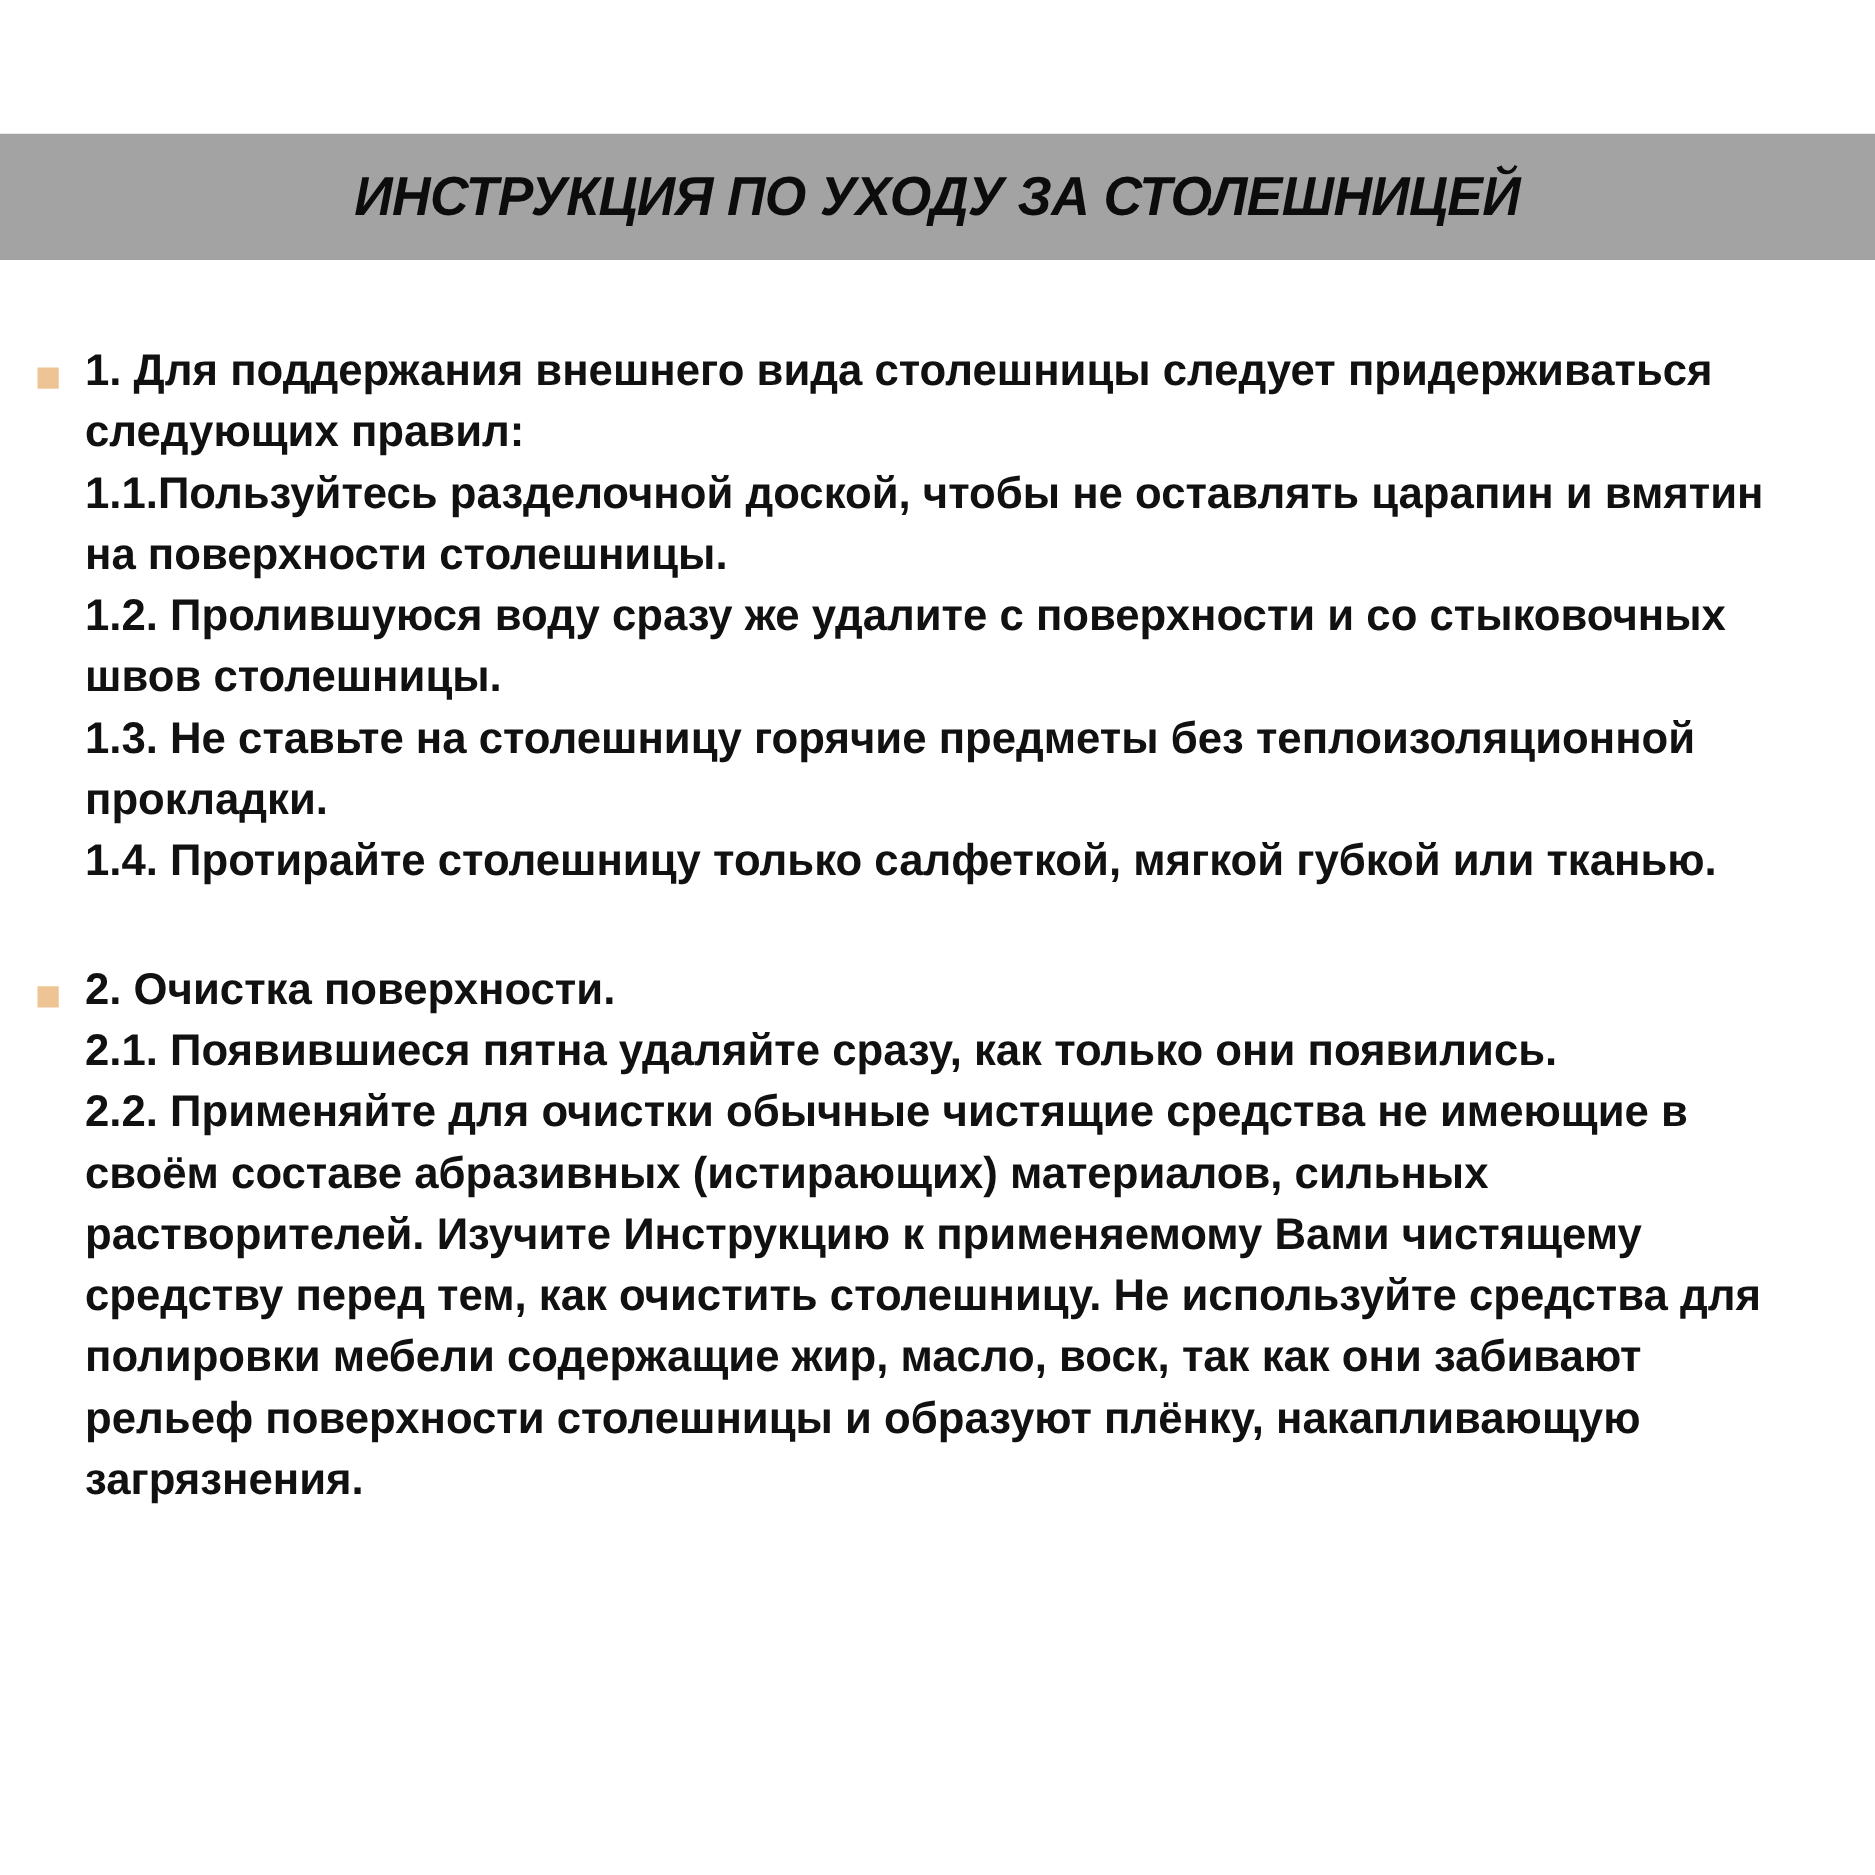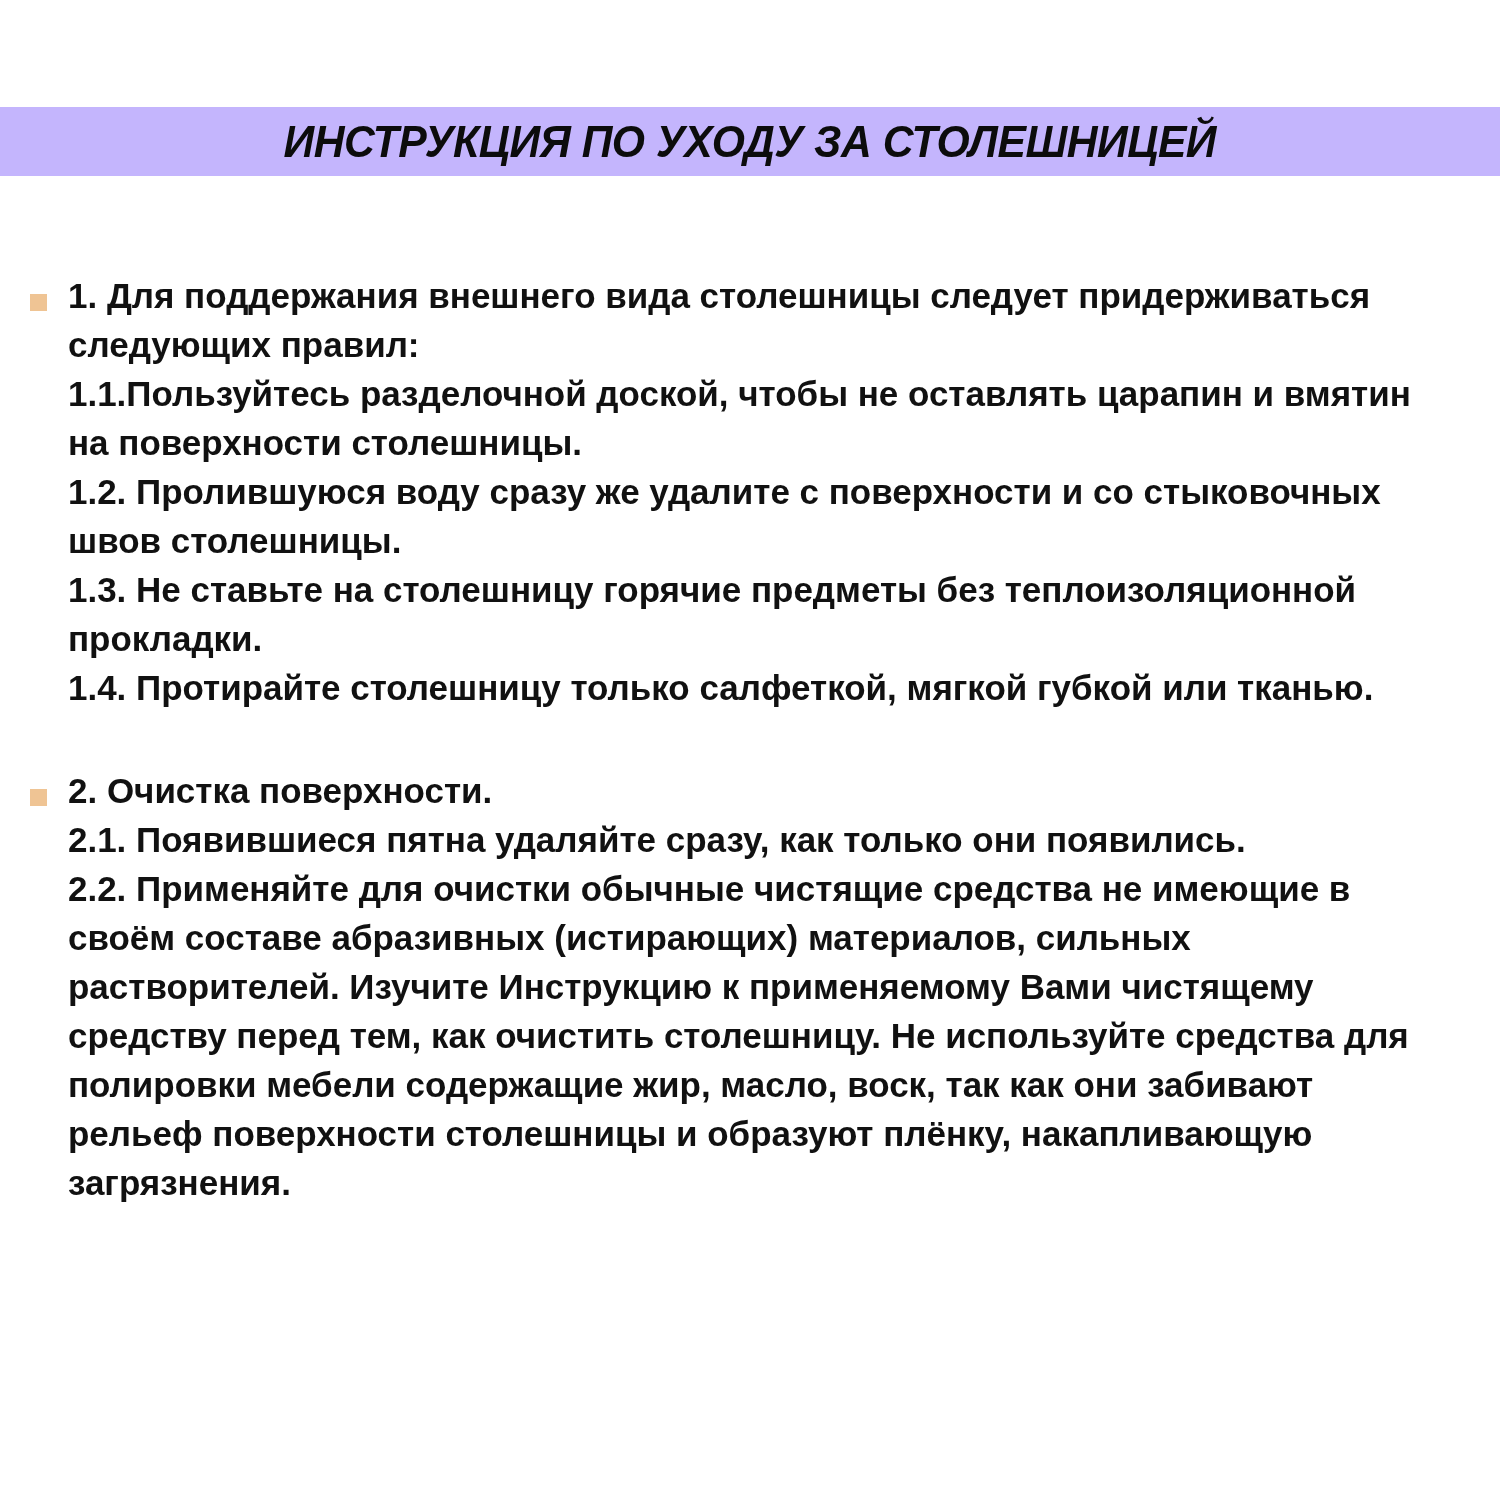--- a/index.html
+++ b/index.html
@@ -18,22 +18,22 @@
     position: relative;
     width: 1500px;
     height: 1500px;
     box-sizing: border-box;
   }
   .title-band {
     position: absolute;
     left: 0;
     top: 107px;
     width: 1500px;
-    height: 69px;
-    background: #c4b5fd;
+    height: 101px;
+    background: #a3a3a3;
     display: flex;
     align-items: center;
     justify-content: center;
   }
   .title-text {
     font-size: 44px;
     font-weight: 700;
     font-style: italic;
     letter-spacing: -0.5px;
     color: #0c0c0c;

